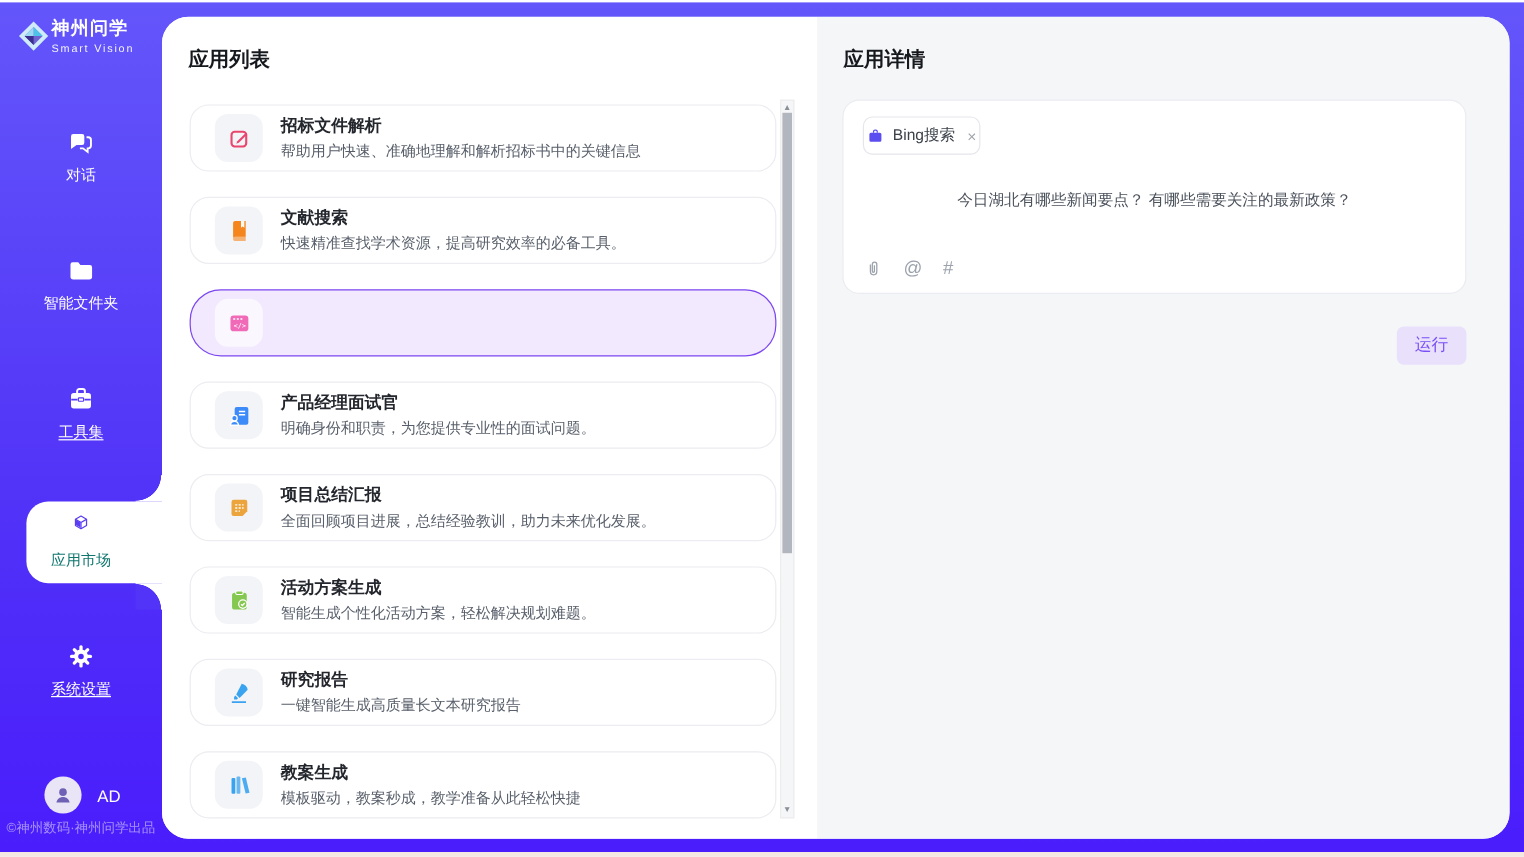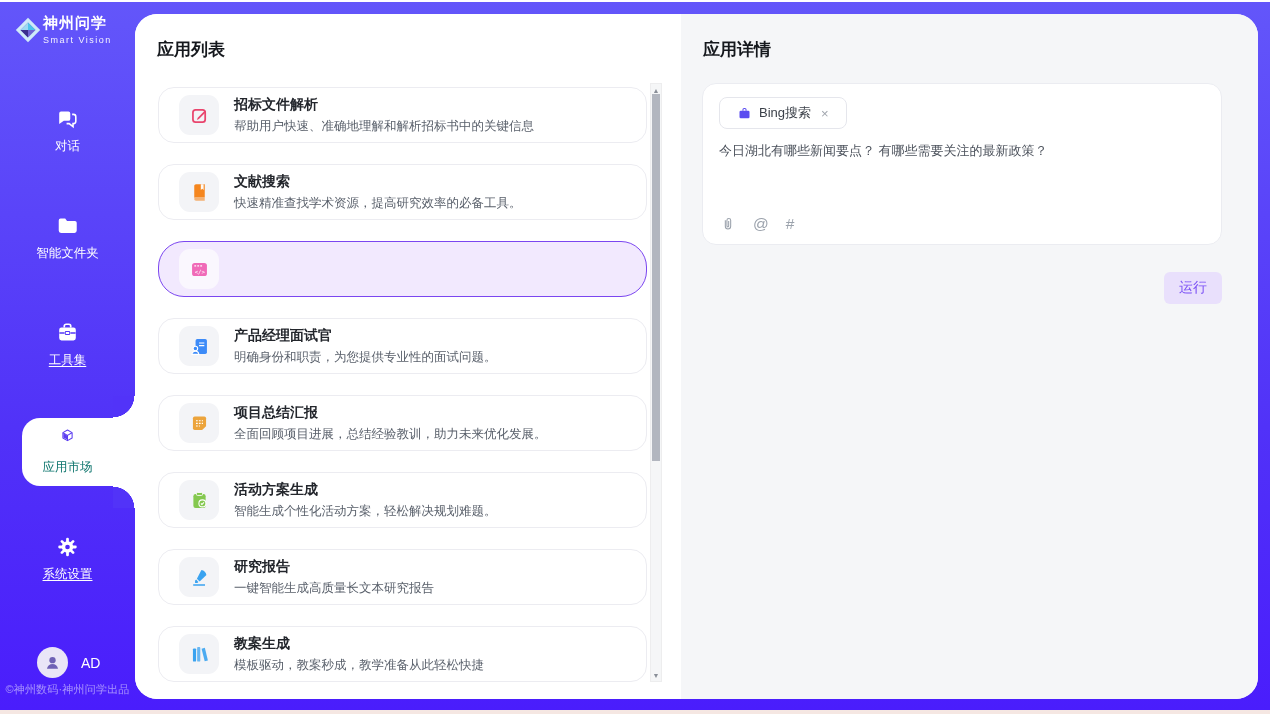--- a/index.html
+++ b/index.html
@@ -57,25 +57,25 @@
   .sb-arrow { position:absolute; left:0; width:10px; height:12px; font-size:7px; color:#8a8f98;
     display:flex; align-items:center; justify-content:center; cursor:pointer; }
   .sb-arrow.up { top:0; }  .sb-arrow.down { bottom:0; }
   .sb-thumb { position:absolute; top:10px; left:1px; width:8px; height:367px; background:#b2b6bf; cursor:pointer; }
 
   
   .detail-panel { flex:1; background:#f5f6f8; position:relative; }
   .detail-card { position:absolute; left:21px; right:36px; top:69px; height:162px; background:#fff;
     border:1px solid #ebecf1; border-radius:14px; padding:13px 16px; }
   .tool-tag { display:inline-flex; align-items:center; gap:7px; border:1px solid #e5e6ec;
-    border-radius:8px; padding:6px 17px; background:#fff; cursor:default; }
+    border-radius:8px; padding:6px 2px; background:#fff; cursor:default; }
   .tool-tag svg { width:15px; height:15px; color:#5b4df0; }
   .tag-label { font-size:13px; color:#3b4049; }
   .tag-close { font-size:13px; color:#a0a5ad; margin-left:3px; cursor:pointer; }
-  .prompt { margin-top:12px; font-size:13px; color:#4c525c; line-height:1.5; }
+  .prompt { margin-top:28px; font-size:13px; color:#4c525c; line-height:1.5;text-align:center; }
   .attach-row { position:absolute; left:17px; bottom:12px; display:flex; gap:17px; align-items:center; color:#9ba2ac; }
   .attach-row svg { width:16px; height:16px; }
   .glyph-btn { font-size:15.5px; cursor:pointer; line-height:1; }
   .run-btn { position:absolute; top:258px; right:36px; background:#e9e0fc; color:#7a4ff5;
     font-size:14px; padding:7px 15px; border-radius:6px; border:none; cursor:pointer;
     font-family:inherit; }
 </style>
 </head>
 <body>
 

